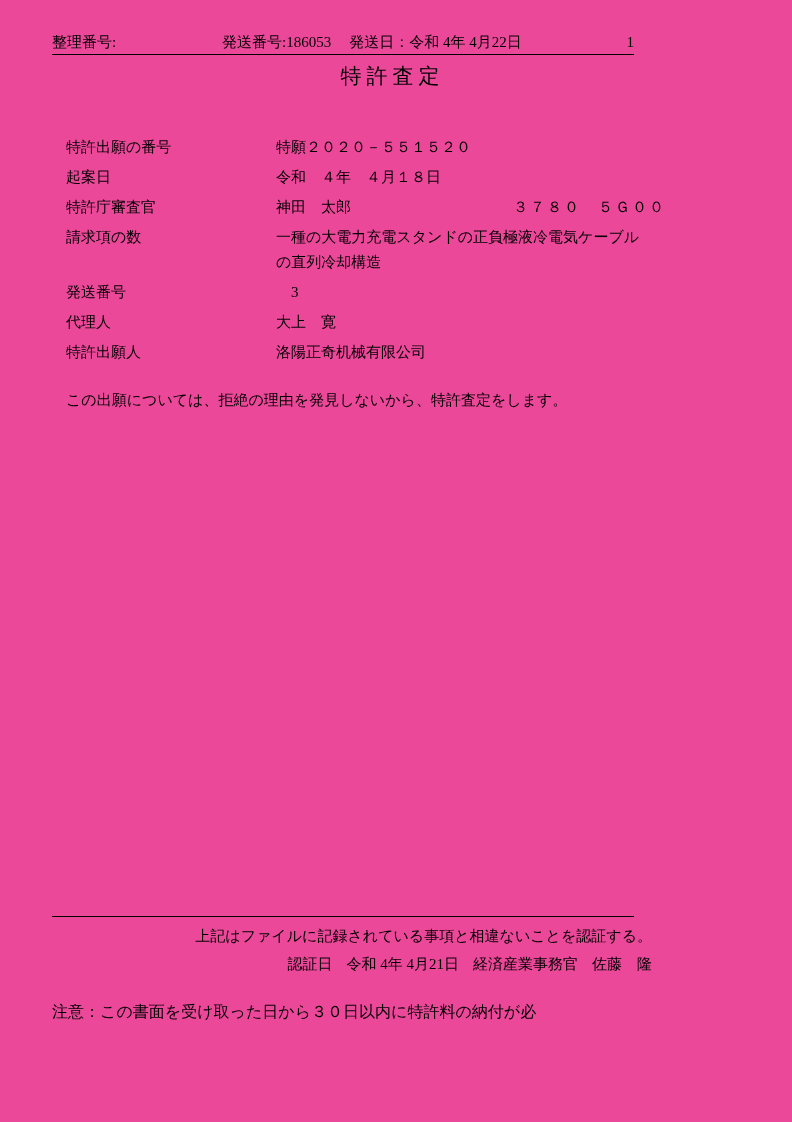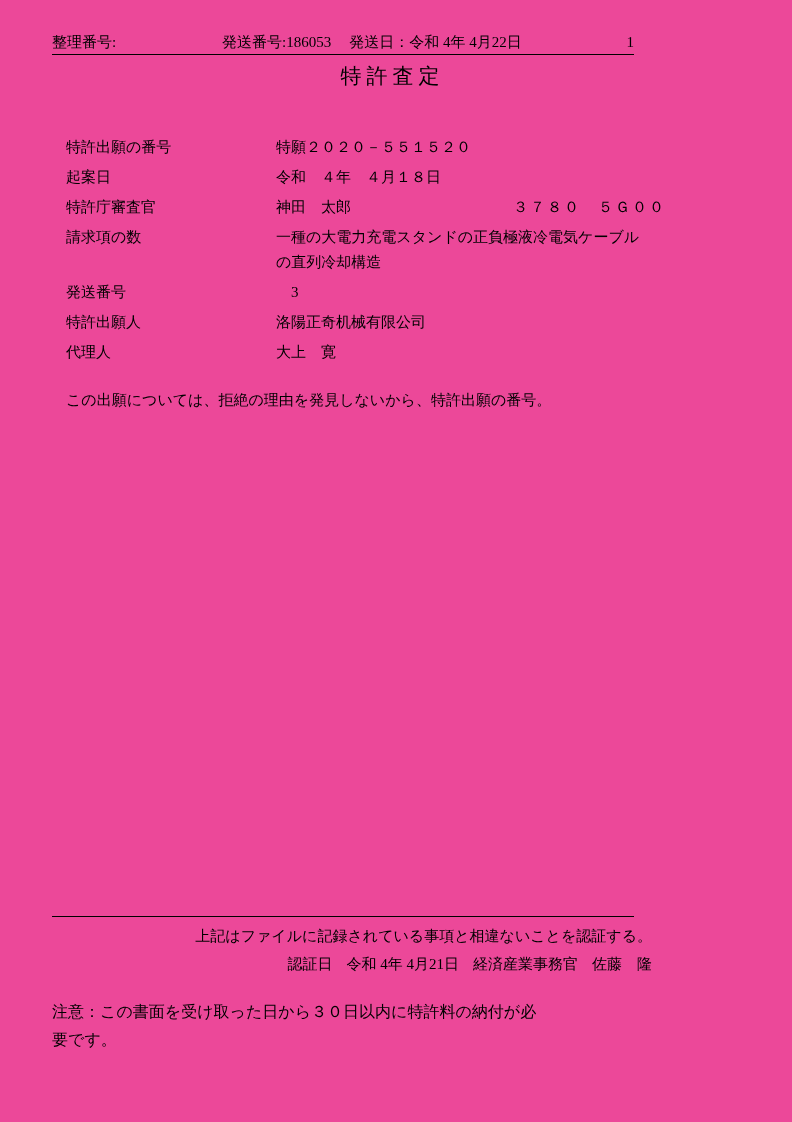--- a/index.html
+++ b/index.html
@@ -187,40 +187,39 @@
       <span class="field-label">請求項の数</span>
       <span class="field-value wide">一種の大電力充電スタンドの正負極液冷電気ケーブルの直列冷却構造</span>
     </div>
 
     <div class="field-row">
       <span class="field-label">発送番号</span>
       <span class="field-value spaced">　3</span>
     </div>
 
     <div class="field-row">
+      <span class="field-label">代理人</span>
+      <span class="field-value">大上　寛</span>
+    </div>
+
+    <div class="field-row">
       <span class="field-label">特許出願人</span>
       <span class="field-value">洛陽正奇机械有限公司</span>
     </div>
 
-    <div class="field-row">
-      <span class="field-label">代理人</span>
-      <span class="field-value">大上　寛</span>
-    </div>
-
-  </div>
-
-  <div class="statement">この出願については、拒絶の理由を発見しないから、特許出願の番号。</div>
+  </div>
+
+  <div class="statement">この出願については、拒絶の理由を発見しないから、特許査定をします。</div>
 
   <div class="footer-rule"></div>
 
   <div class="footer">
     <div>上記はファイルに記録されている事項と相違ないことを認証する。</div>
     <div class="footer-line2">
       <span>認証日</span><span class="sp"></span><span>令和 4年 4月21日</span><span class="sp"></span><span>経済産業事務官</span><span class="sp"></span><span>佐藤　隆</span>
     </div>
   </div>
 
   <div class="notice">
     <div>注意：この書面を受け取った日から３０日以内に特許料の納付が必</div>
-    <div>要です。</div>
   </div>
 
 </div>
 
 </body></html>

